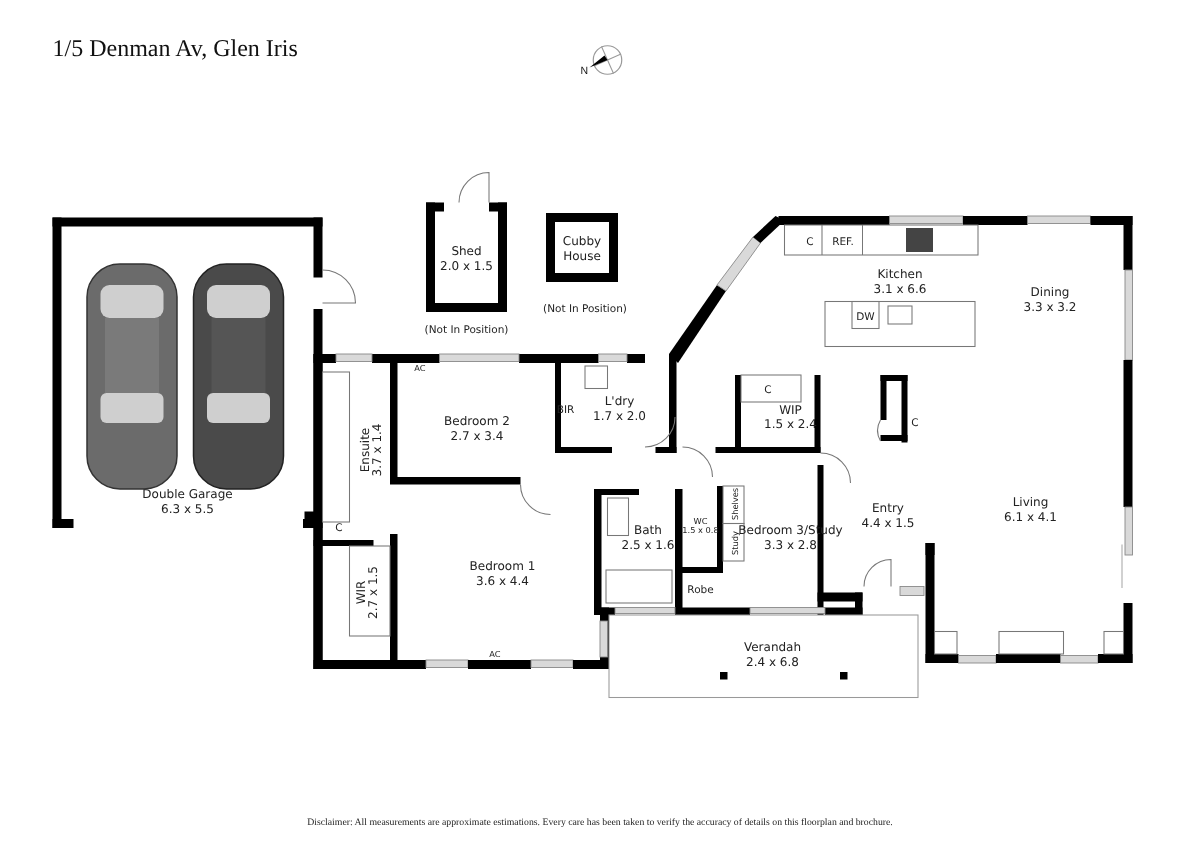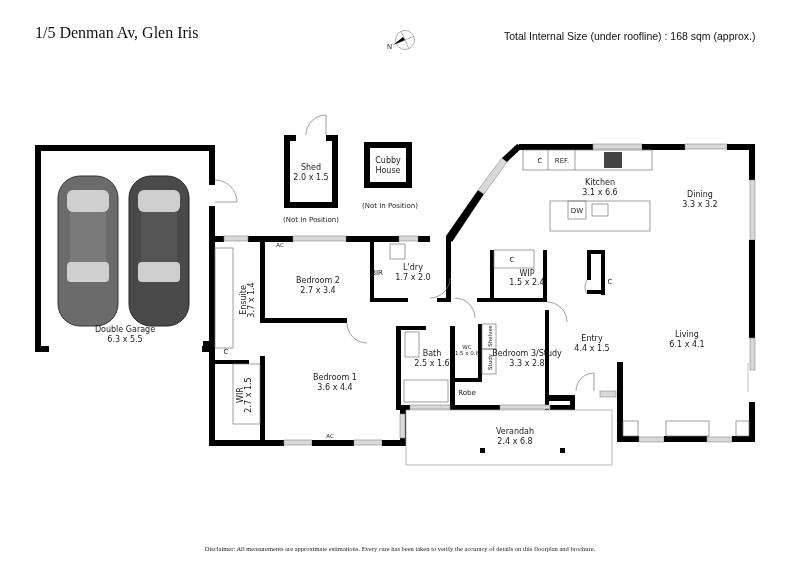--- a/index.html
+++ b/index.html
@@ -14,21 +14,20 @@
   .wall { fill:#000; }
   .win { fill:#d9d9d9; stroke:#888; stroke-width:0.6; }
   .thin { fill:none; stroke:#777; stroke-width:0.7; }
   .door { fill:none; stroke:#777; stroke-width:0.7; }
 </style>
 </head>
 <body>
 
 <div class="address">1/5 Denman Av, Glen Iris</div>
 <div class="sizes">
-  <div>Total Internal Size (under roofline) :  168 sqm (approx.)</div>
 </div>
 
 <svg class="plan" width="800" height="566" viewBox="0 0 800 566">
 
   <g>
     <circle cx="405" cy="40" r="9.5" fill="none" stroke="#999" stroke-width="0.8"></circle>
     <line x1="401" y1="31" x2="409" y2="49" stroke="#999" stroke-width="0.7"></line>
     <line x1="396" y1="44" x2="414" y2="36" stroke="#999" stroke-width="0.7"></line>
     <polygon points="393,45 405,40 403,37" fill="#000"></polygon>
     <text x="387" y="49" font-size="7" fill="#111" font-family="Liberation Sans, sans-serif">N</text>

